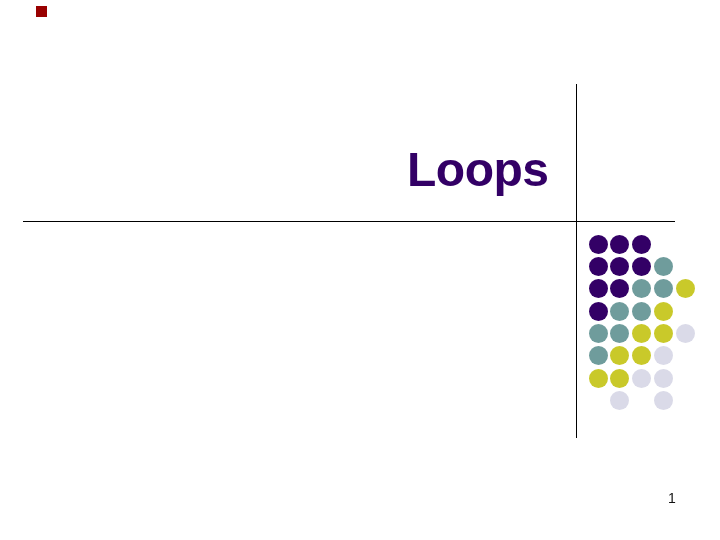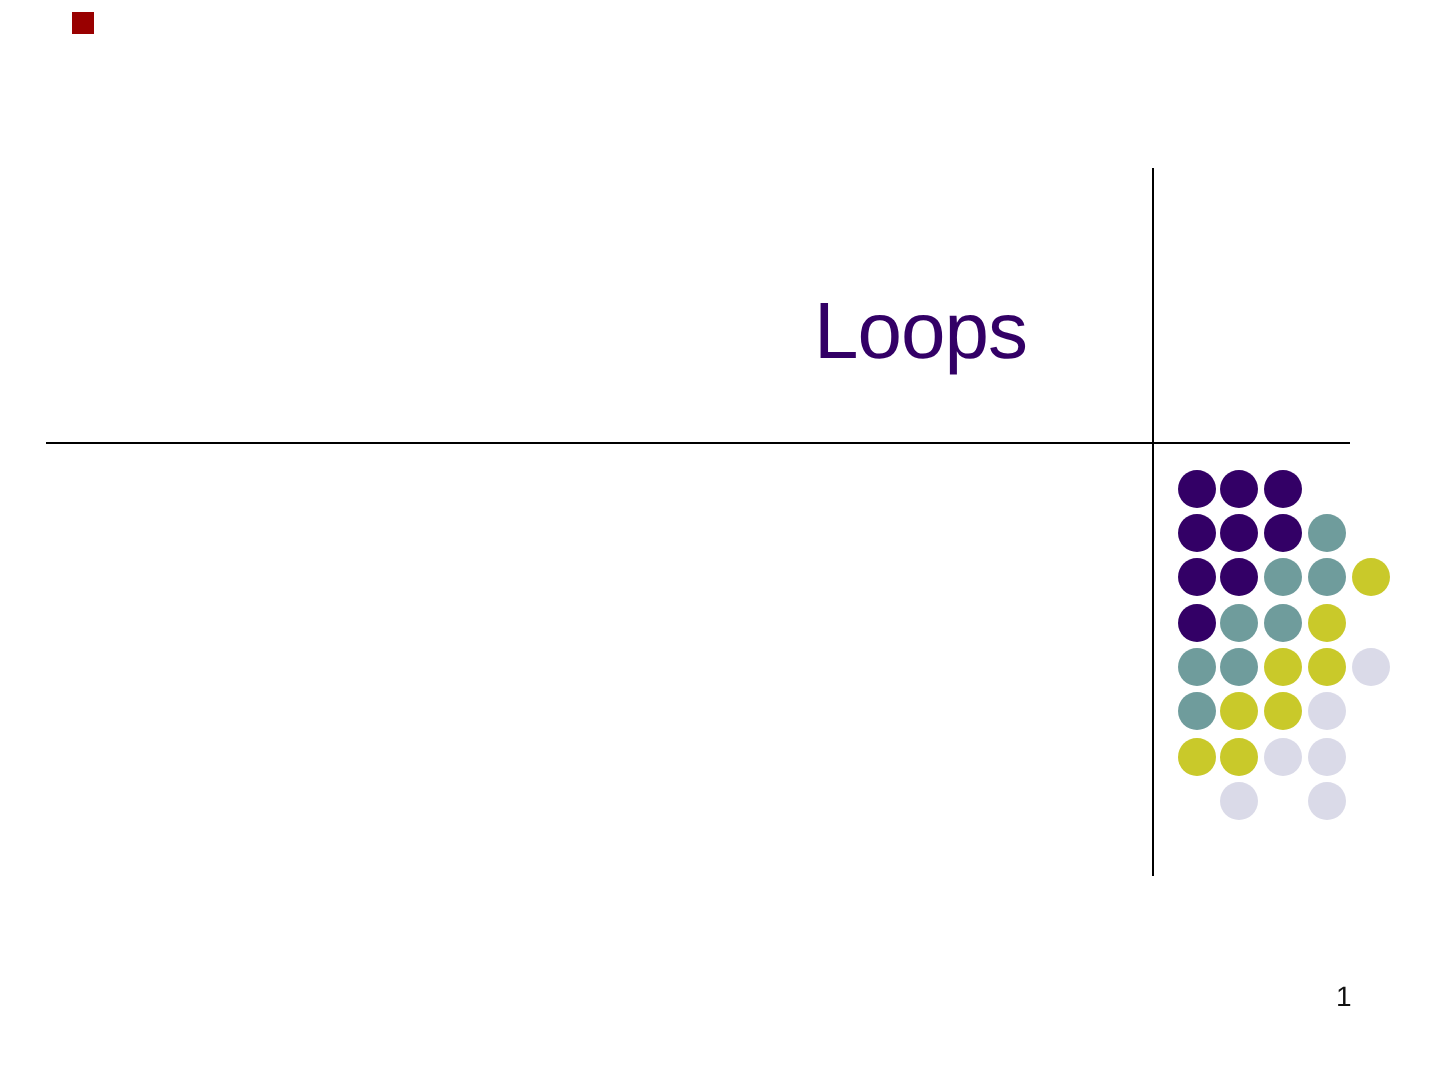--- a/index.html
+++ b/index.html
@@ -27,22 +27,22 @@
   }
   .v-rule {
     position: absolute;
     left: 576px; top: 84px;
     width: 1px; height: 354px;
     background: #000000;
   }
   .slide-title {
     position: absolute;
     left: 407px; top: 146px;
-    font-size: 40px;
-    font-weight: normal;
+    font-size: 48px;
+    font-weight: bold;
     letter-spacing: -0.5px;
     line-height: 1;
     white-space: nowrap;
   }
   .dot-grid {
     position: absolute;
     left: 0; top: 0;
     width: 720px; height: 540px;
     pointer-events: none;
   }

